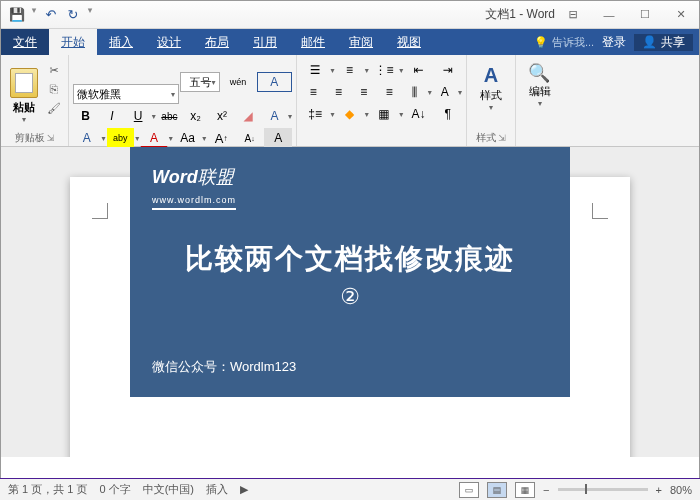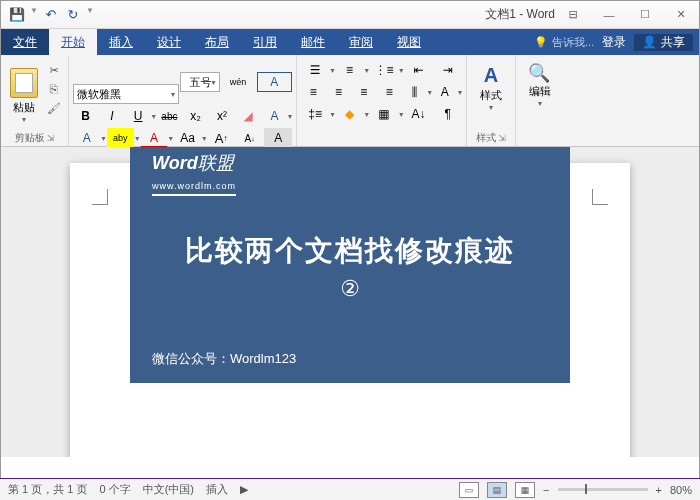--- a/index.html
+++ b/index.html
@@ -27,29 +27,29 @@
 .vstack{display:flex;flex-direction:column;gap:1px;}
 .hstack{display:flex;gap:1px;align-items:center;}
 .paste-big{width:38px;display:flex;flex-direction:column;align-items:center;padding-top:4px;}
 .paste-icon{width:28px;height:30px;background:linear-gradient(#f7e8a6,#e8c64f);border:1px solid #b89030;border-radius:2px;position:relative;}
 .paste-icon::after{content:"";position:absolute;top:4px;left:4px;right:4px;bottom:4px;background:#fff;border:1px solid #aaa;}
 .small-btn{width:18px;height:18px;font-size:11px;color:#555;}
 .font-sel{width:120px;height:20px;border:1px solid #ababab;background:#fff;font-size:11px;padding:0 3px;display:flex;align-items:center;justify-content:space-between;margin-top:24px;}
 .size-sel{width:44px;height:20px;border:1px solid #ababab;background:#fff;font-size:11px;padding:0 3px;display:flex;align-items:center;justify-content:flex-end;}
 .fmtbtn{width:40px;height:20px;font-size:12px;display:flex;align-items:center;justify-content:center;cursor:pointer;}
 .launcher{font-size:9px;color:#888;cursor:pointer;}
-.doc-area{height:310px;background:#ededed;overflow:hidden;position:relative;display:flex;justify-content:center;padding-top:16px;}
+.doc-area{height:310px;background:#ededed;overflow:hidden;position:relative;display:flex;justify-content:center;padding-top:30px;}
 .page{width:560px;height:400px;background:#fff;box-shadow:0 2px 8px rgba(0,0,0,0.3);position:relative;}
 .corner{position:absolute;width:16px;height:16px;}
 .c-tl{top:26px;left:22px;border-left:1px solid #888;border-top:1px solid #888;transform:rotate(180deg);}
 .c-tr{top:26px;right:22px;border-right:1px solid #888;border-top:1px solid #888;transform:rotate(180deg);}
 .slide{position:absolute;top:-30px;left:60px;width:440px;height:250px;background:#3b5f8a;color:#fff;padding:18px 22px;}
 .slide-logo{font-size:18px;font-weight:bold;font-style:italic;}
 .slide-logo .l2{font-weight:normal;}
-.slide-url{font-size:9px;border-bottom:2px solid #fff;display:inline-block;padding-bottom:3px;margin-bottom:6px;letter-spacing:1px;}
+.slide-url{font-size:9px;border-bottom:2px solid #fff;display:inline-block;padding-bottom:3px;letter-spacing:1px;}
 .slide-title{font-size:28px;font-weight:bold;text-align:center;margin-top:30px;letter-spacing:2px;}
 .slide-num{font-size:22px;text-align:center;margin-top:6px;}
 .slide-foot{font-size:13px;margin-top:48px;}
 .statusbar{position:absolute;bottom:0;left:0;right:0;height:22px;background:#f3f3f3;border-top:1px solid #4c1d95;display:flex;align-items:center;font-size:11px;color:#555;padding:0 8px;gap:12px;}
 .sb-right{margin-left:auto;display:flex;align-items:center;gap:8px;}
 .view-btn{width:20px;height:16px;border:1px solid #888;background:#fff;font-size:9px;display:flex;align-items:center;justify-content:center;}
 .view-btn.active{background:#c6d9f0;}
 .zoom-slider{width:90px;height:3px;background:#ccc;position:relative;}
 .zoom-slider::before{content:"";position:absolute;width:2px;height:10px;background:#666;left:30%;top:-4px;}
 .dd{font-size:8px;color:#666;}
@@ -99,21 +99,21 @@
         <span>共享</span>
       </div>
   </div>
 </div>
 
 <div class="ribbon">
   <div class="group" style="width:68px;">
     <div class="group-content">
       <div class="paste-big btn">
         <div class="paste-icon"></div>
-        <div style="font-size:11px;margin-top:2px;">粘贴</div>
+        <div style="font-size:11px;margin-top:2px;font-weight:bold;">粘贴</div>
         <div class="dd">▾</div>
       </div>
       <div class="vstack" style="padding-top:4px;">
         <div class="small-btn btn">✂</div>
         <div class="small-btn btn">⎘</div>
         <div class="small-btn btn">🖌</div>
       </div>
     </div>
     <div class="group-label">
         <span>剪贴板</span>

